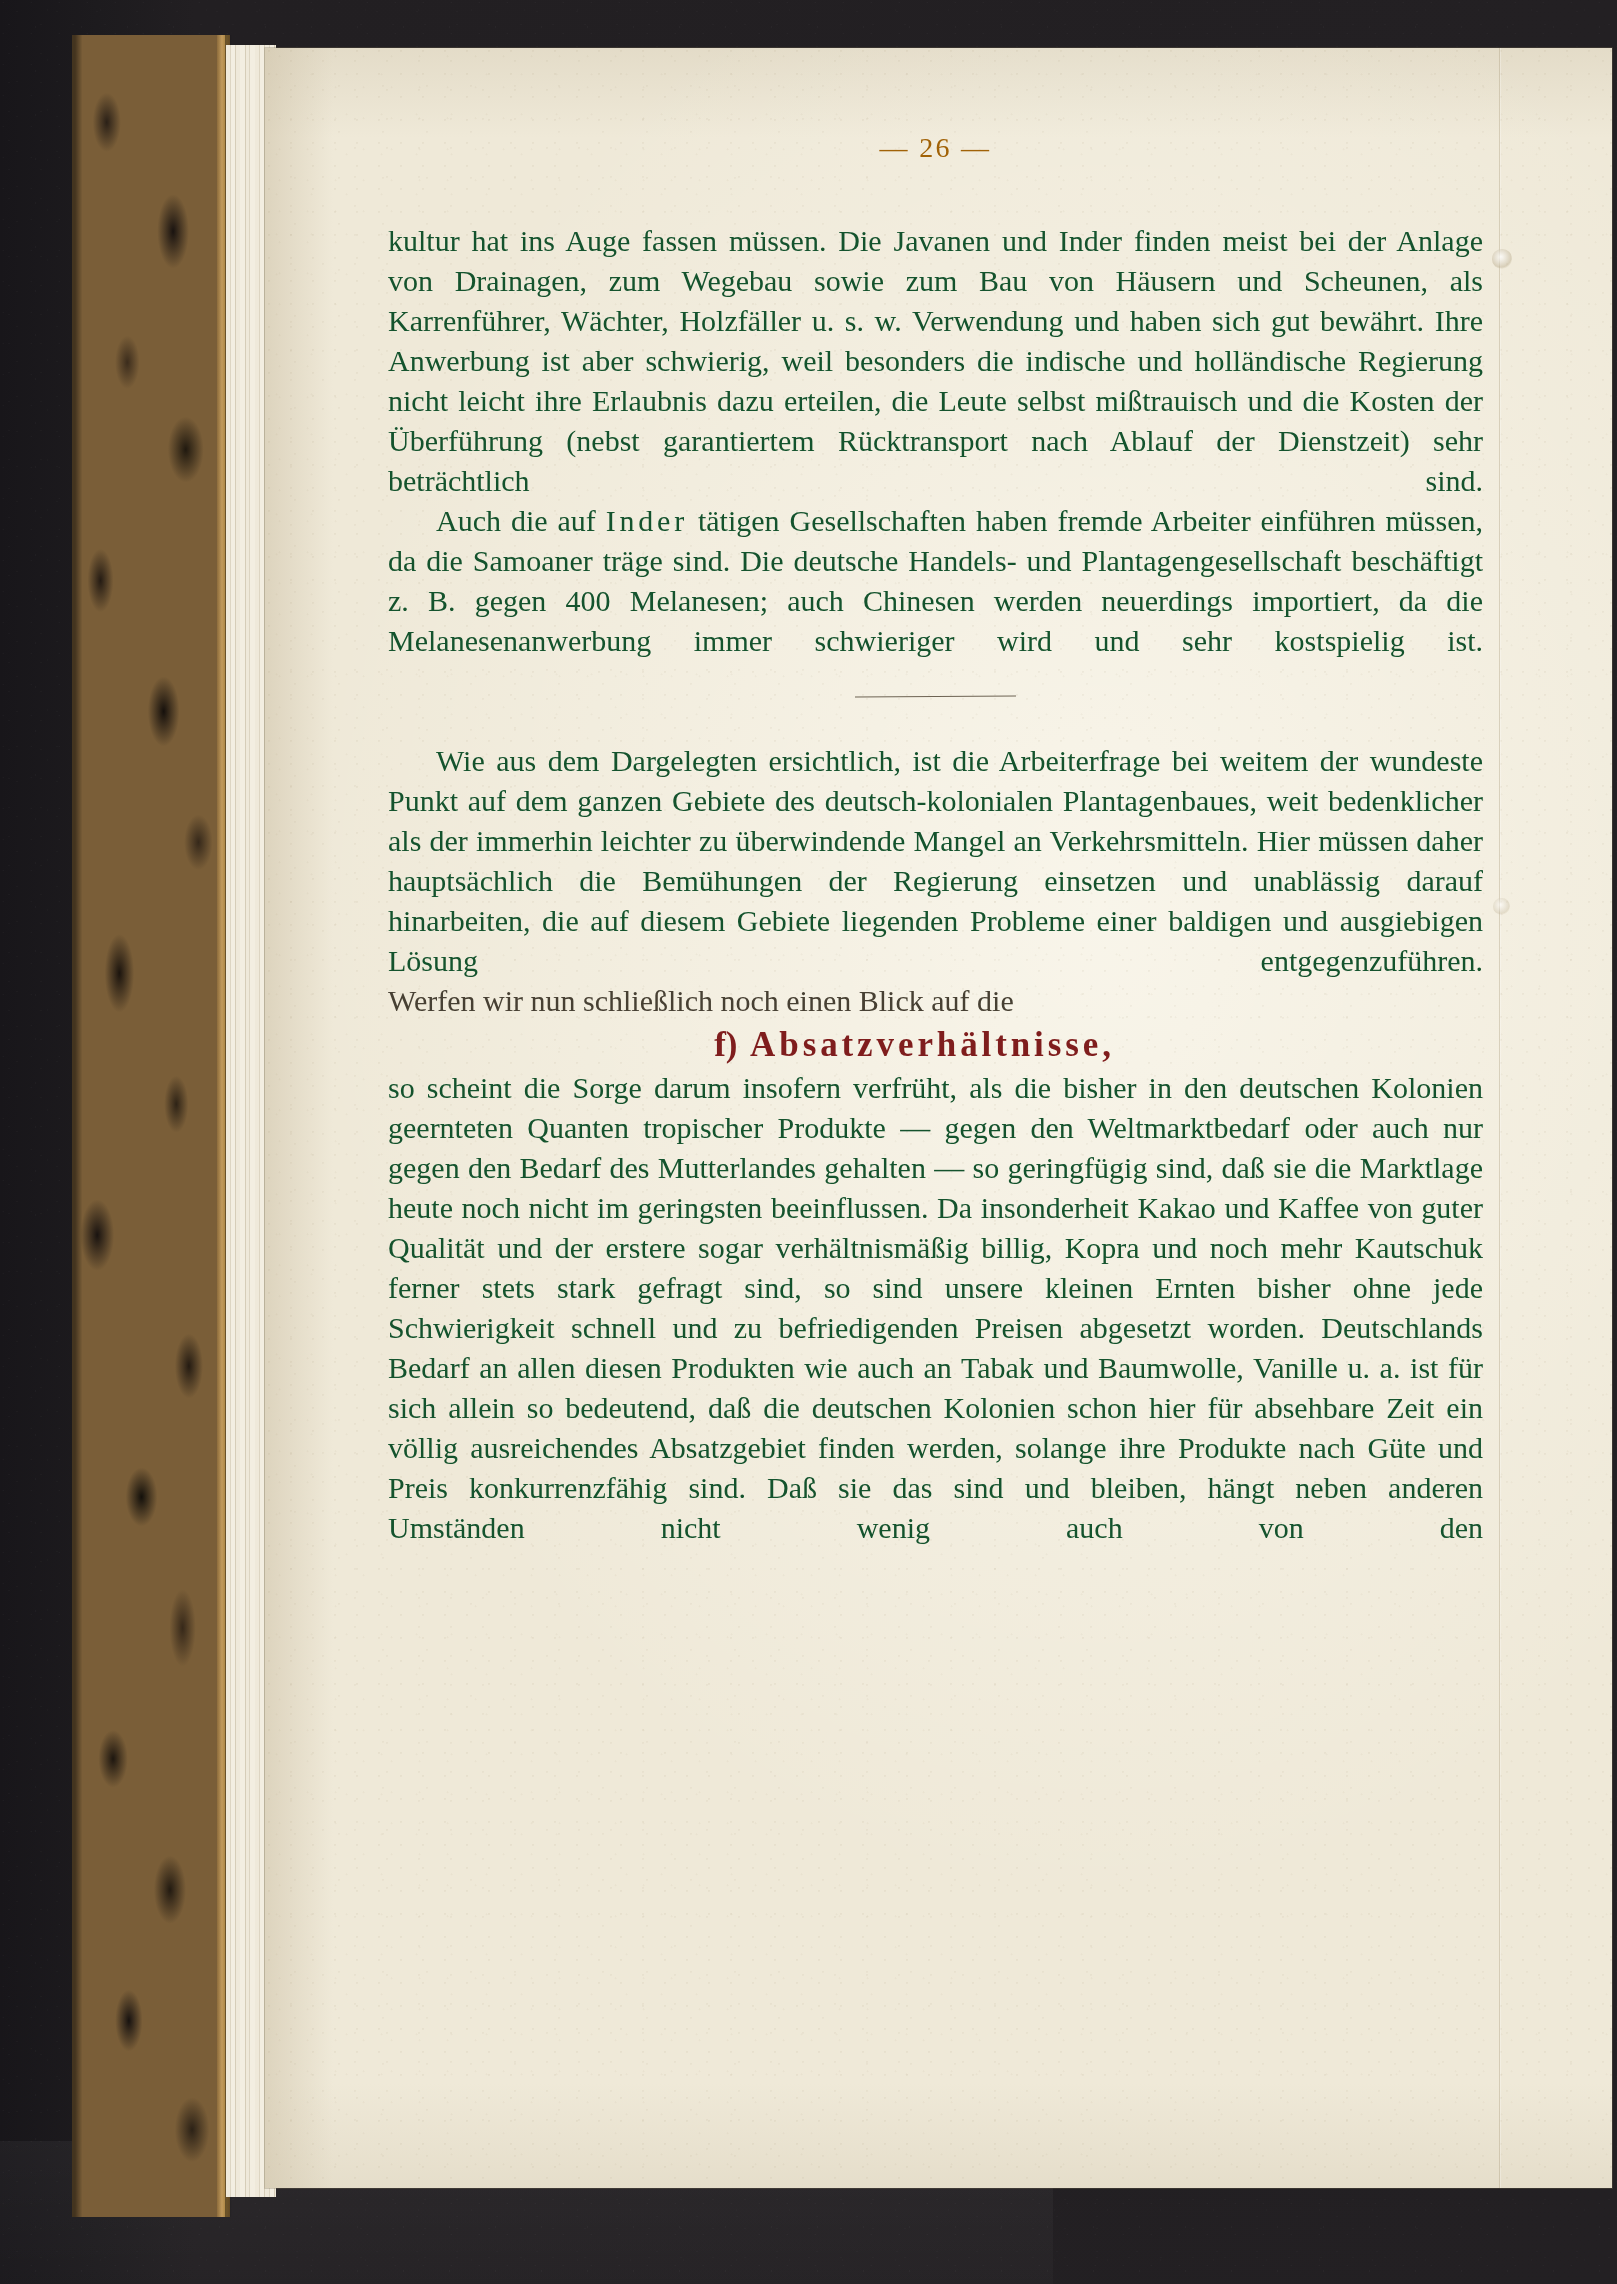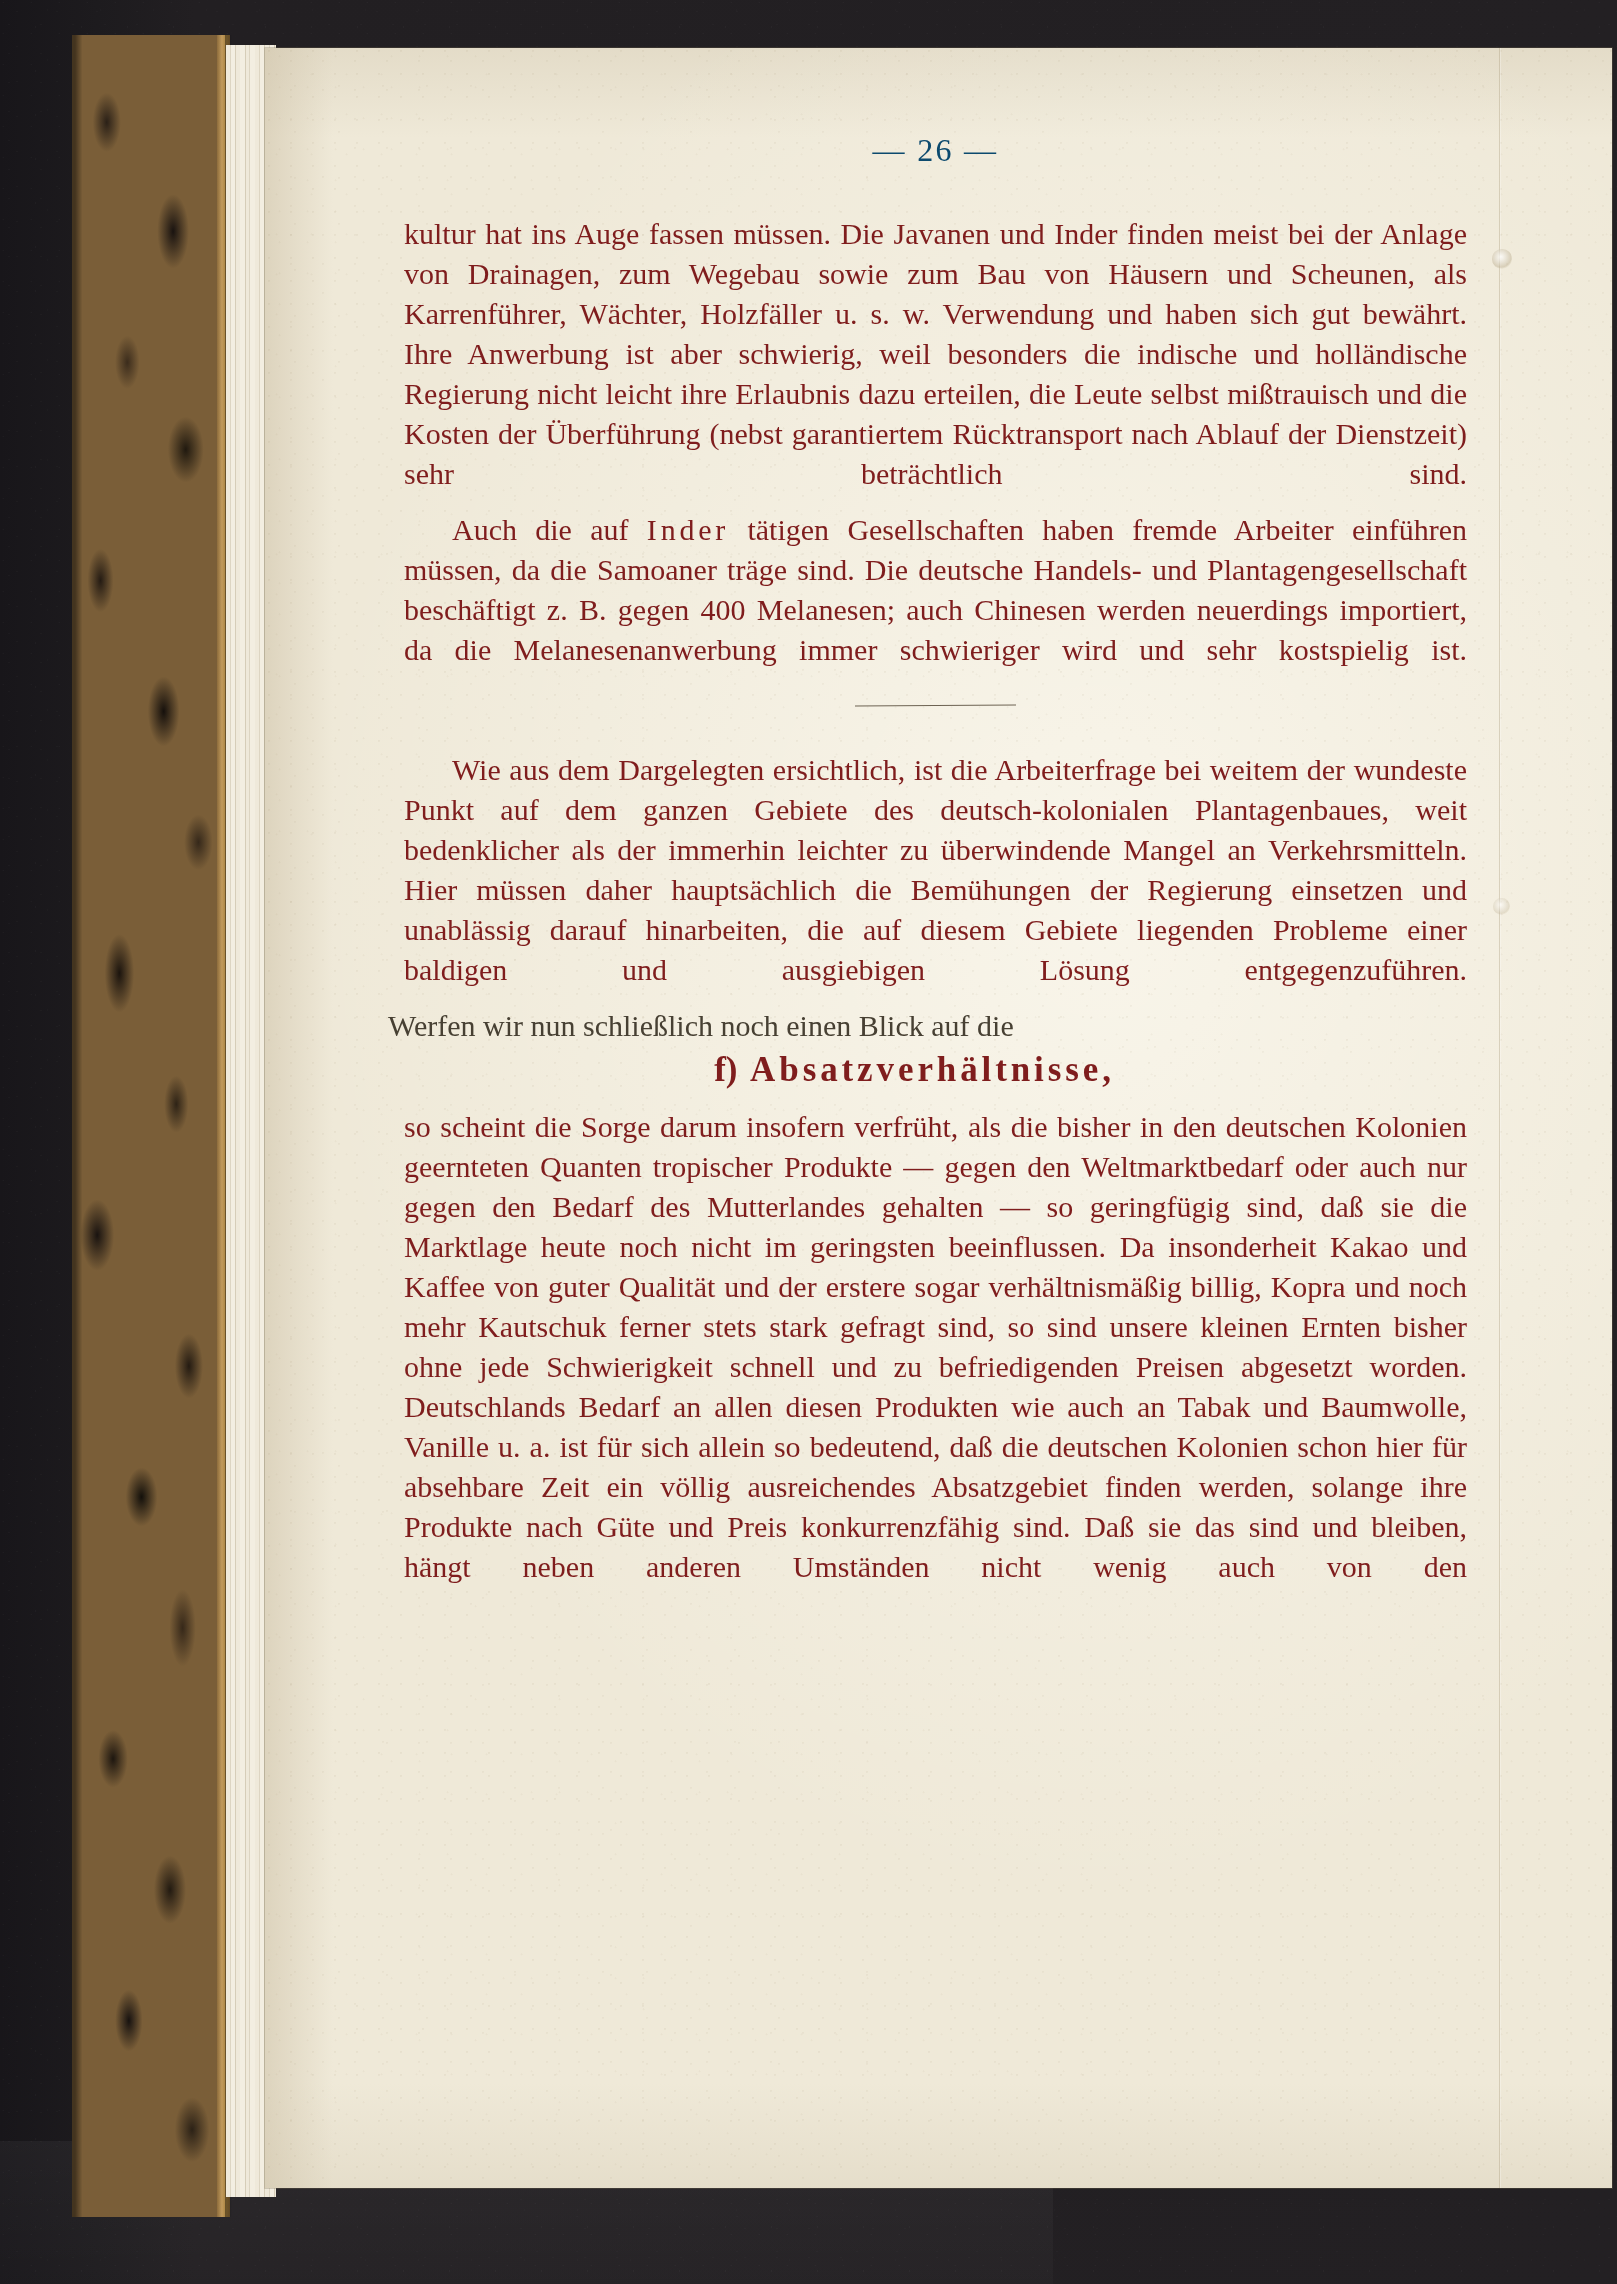--- a/index.html
+++ b/index.html
@@ -166,33 +166,33 @@
   
   .typeblock {
     position: absolute;
     left: 123px;
     top: 84px;
     width: 1095px;
   }
 
   .folio {
     text-align: center;
-    font-size: 32px;
+    font-size: 28px;
     letter-spacing: 2.3px;
-    color: #0c4a6e;
-    margin-bottom: 45px;
+    color: #a16207;
+    margin-bottom: 57px;
   }
 
   p.body {
-    margin: 16px;
+    margin: 0;
     text-align: justify;
     text-align-last: left;
     font-size: 30px;
     line-height: 40px;
-    color: #7f1d1d;
+    color: #14532d;
     hyphens: manual;
     word-spacing: .02em;
   }
   p.body.indent { text-indent: 48px; }
   p.body.last-justify { text-align-last: justify; }
 
   .rule-wrap {
     margin: 35px 0 44px 0;
     display: flex;
     justify-content: center;

